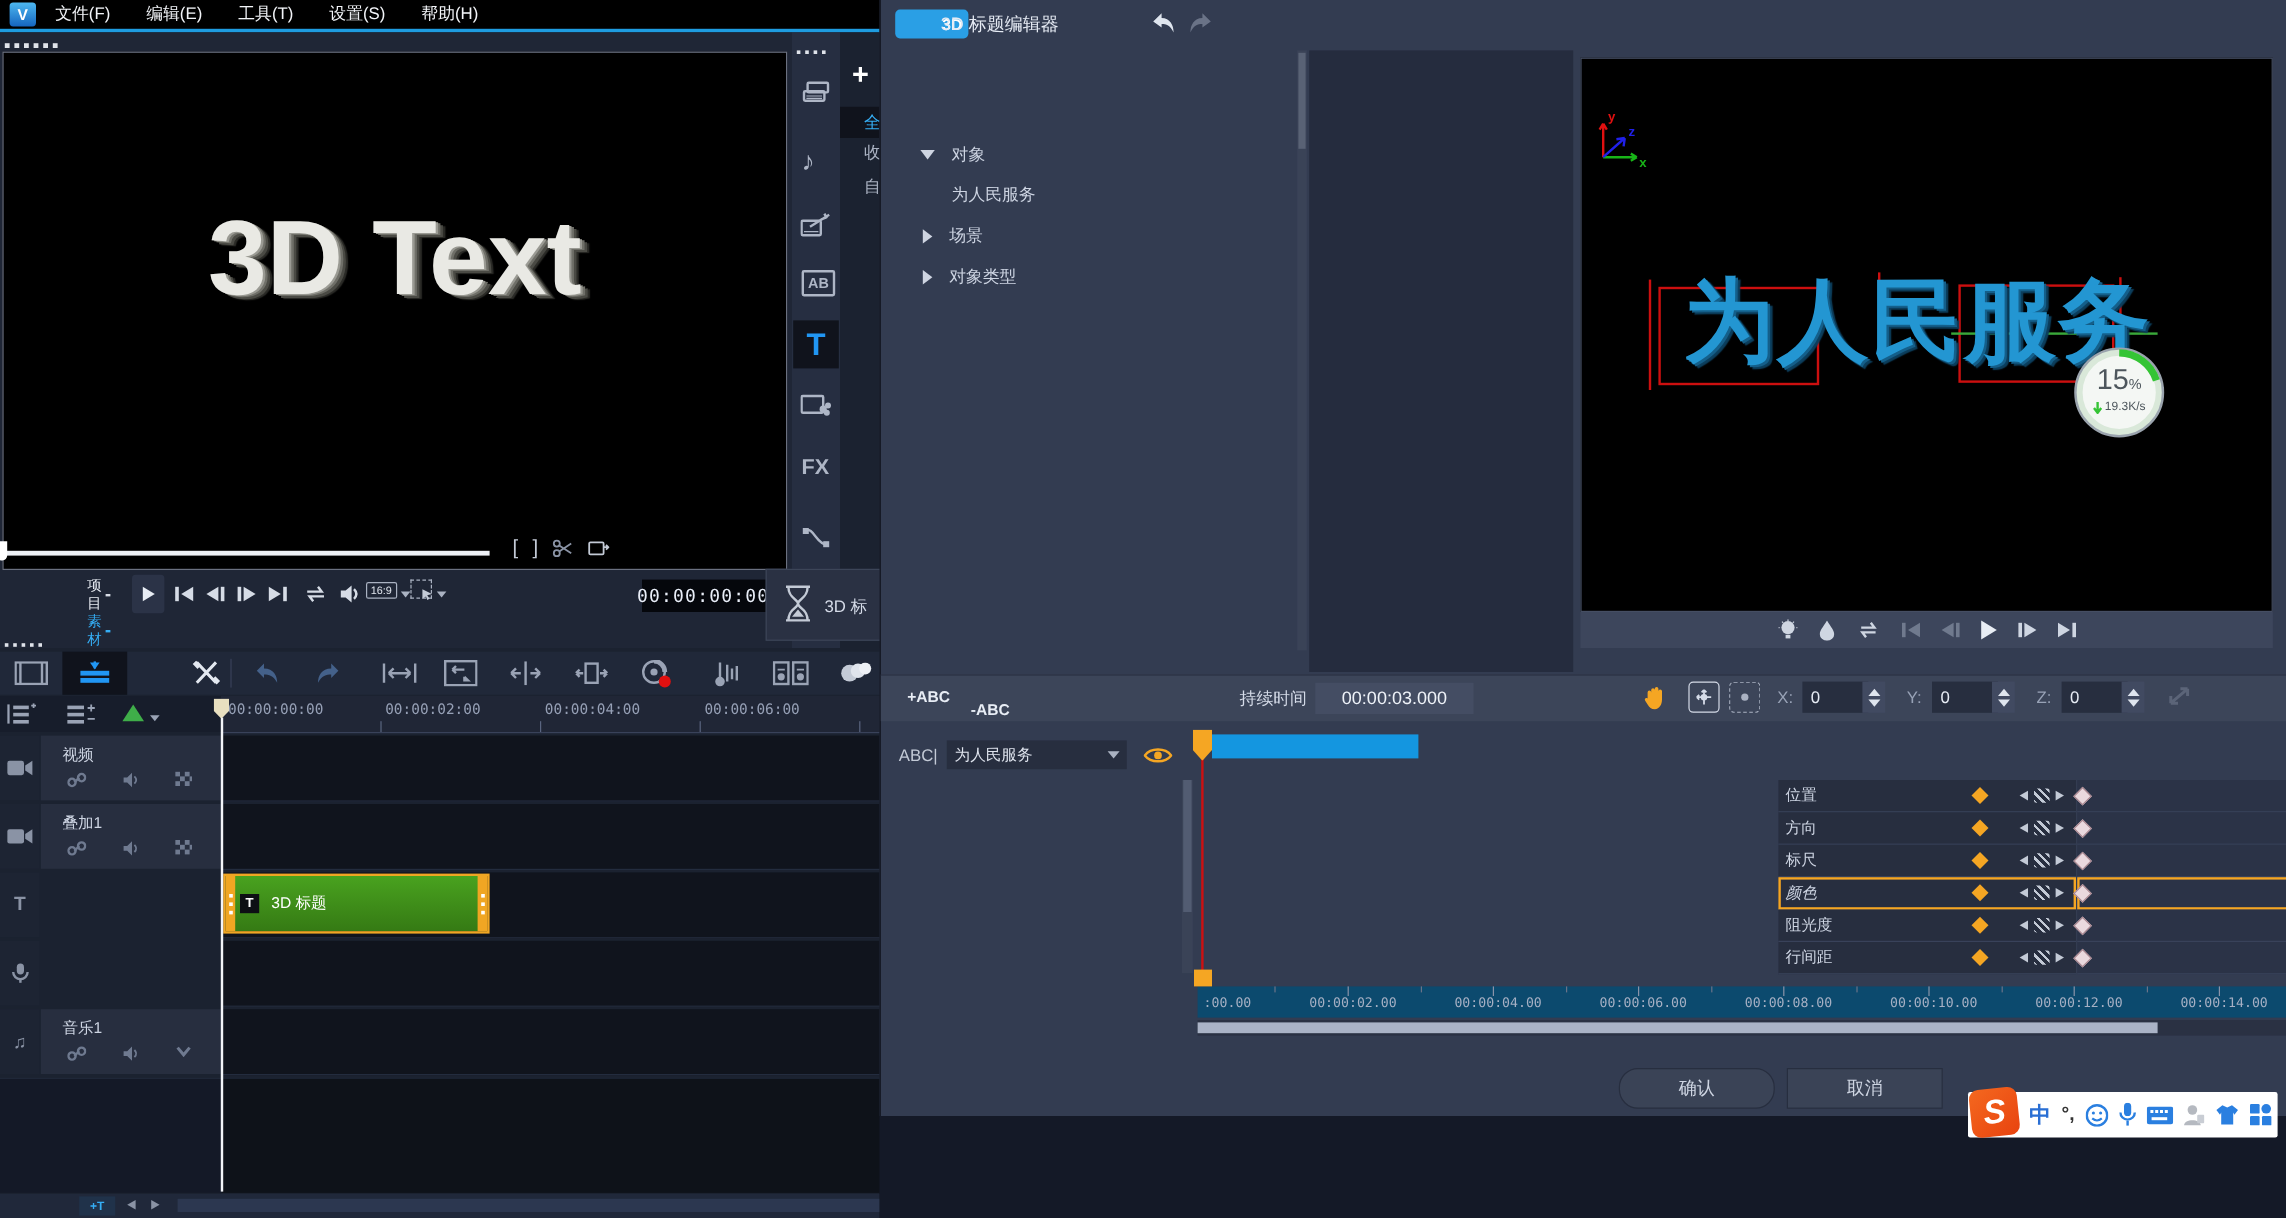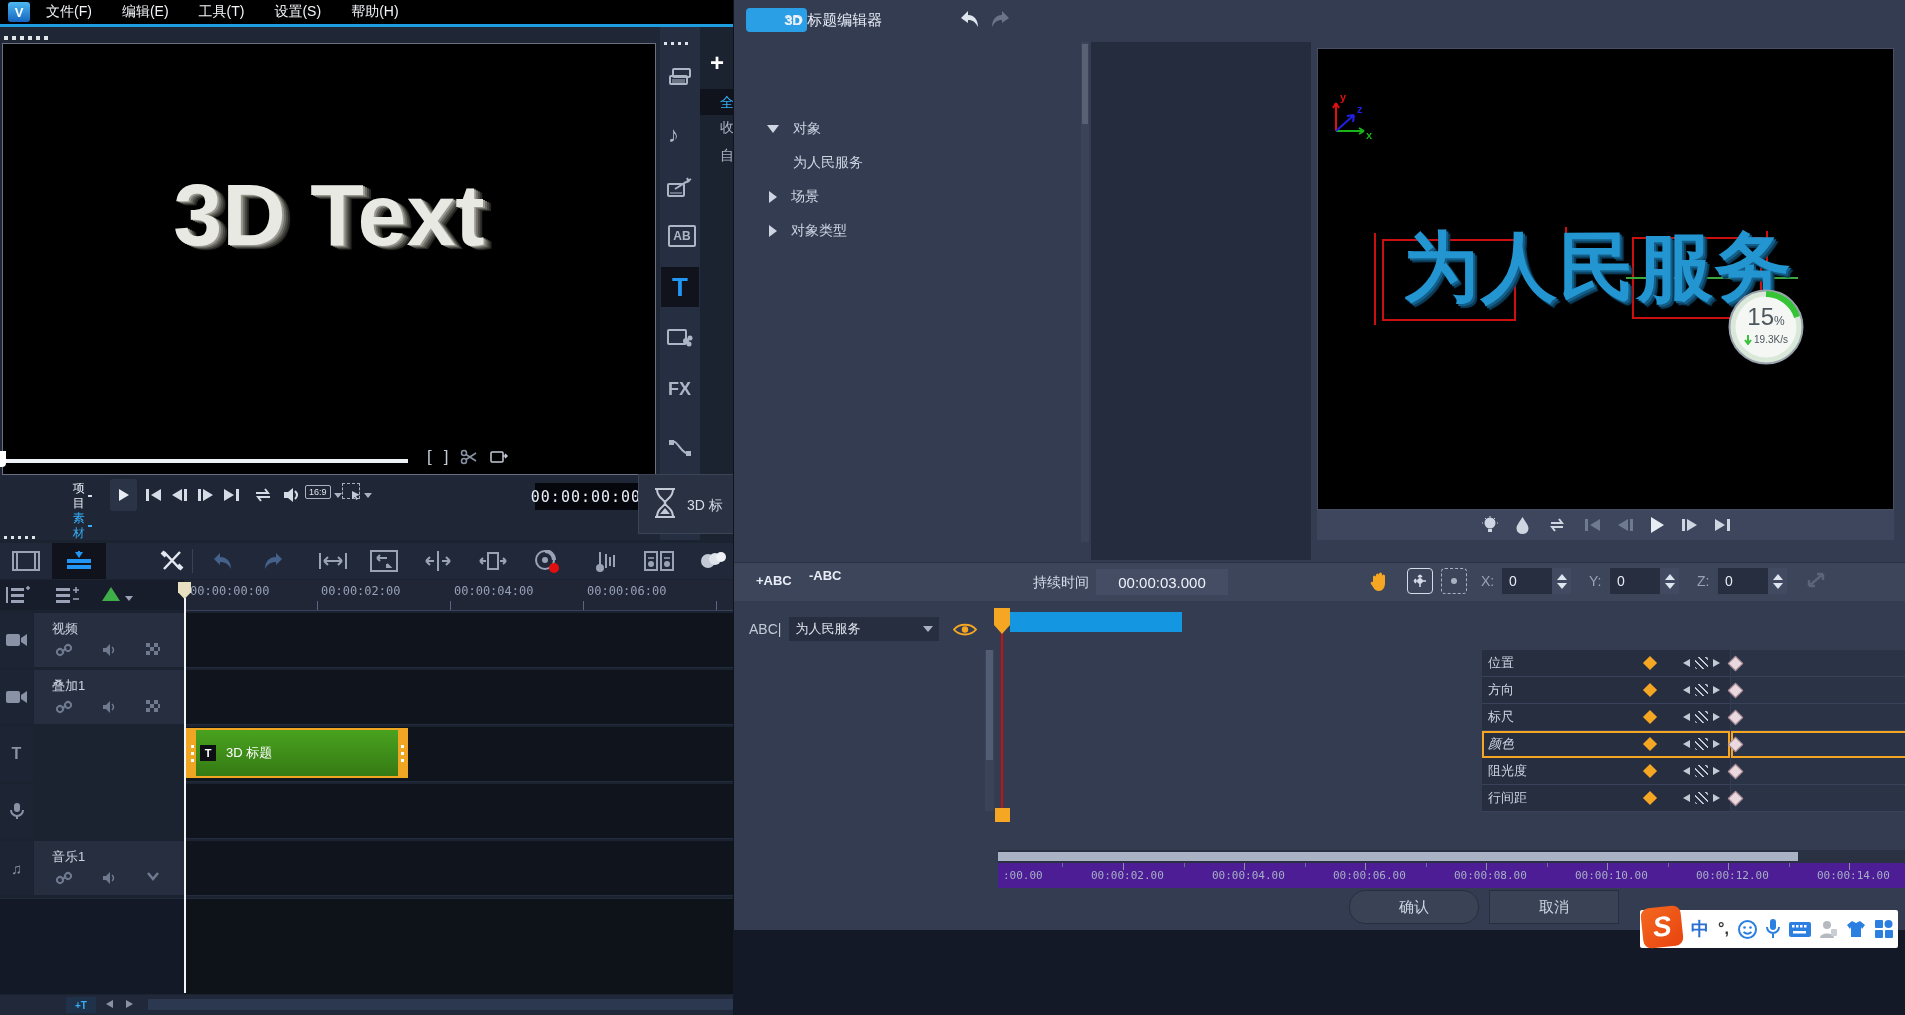--- a/index.html
+++ b/index.html
@@ -658,21 +658,21 @@
           <b class="t-r"></b>
         </span>
       <span class="transport" style="color:#cfd6e2;">
           <b class="t-r"></b>
           <i class="vbar"></i>
         </span>
     </div>
 
     <div class="abs" style="left:0;top:562px;width:1172px;height:38px;background:#3c4559;border-top:1px solid #2a3143;">
       <span class="abs" style="left:22px;top:10px;font-size:13px;font-weight:bold;color:#e8edf5;">+ABC</span>
-      <span class="abs" style="left:75px;top:5px;font-size:13px;font-weight:bold;color:#e8edf5;">-ABC</span>
+      <span class="abs" style="left:75px;top:21px;font-size:13px;font-weight:bold;color:#e8edf5;">-ABC</span>
       <span class="abs" style="left:299px;top:11px;font-size:14px;color:#d5dbe8;">持续时间</span>
       <span class="abs" style="left:362px;top:6px;width:132px;height:26px;background:#444d63;display:flex;align-items:center;justify-content:center;font-size:15px;color:#eef2f8;">00:00:03.000</span>
       <span class="abs" style="left:635px;top:8px;">
         <svg width="22" height="22" viewBox="0 0 22 22">
             <path d="M4 12 V6 a1.5 1.5 0 0 1 3 0 V4 a1.5 1.5 0 0 1 3 0 V3 a1.5 1.5 0 0 1 3 0 v2 a1.5 1.5 0 0 1 3 0 v7 c0 4 -2 8 -6 8 c-3 0 -4.5 -1.5 -6 -4 l-2 -3 c-1 -1.5 0.5 -3 2 -2 z" fill="#f5a623"></path>
           </svg>
       </span>
       <span class="abs" style="left:673px;top:5px;width:26px;height:26px;border:1.5px solid #d5dbe8;border-radius:4px;box-sizing:border-box;display:flex;align-items:center;justify-content:center;">
         <svg width="14" height="14" viewBox="0 0 14 14">
             <g stroke="#d5dbe8" stroke-width="1.5" fill="none">
@@ -802,21 +802,21 @@
           <span class="kdia abs" style="left:-1px;top:8px;"></span>
         </div>
       <div class="lane-row" style="top:158px;">
           <span class="kdia abs" style="left:-1px;top:8px;"></span>
         </div>
       <div class="lane-row" style="top:185px;">
           <span class="kdia abs" style="left:-1px;top:8px;"></span>
         </div>
       <div class="abs" style="left:261px;top:208px;width:15px;height:14px;background:#f5a623;z-index:3;"></div>
 
-      <div class="abs" style="left:264px;top:222px;width:908px;height:26px;background:#4c1d95;margin-top:40px;">
+      <div class="abs" style="left:264px;top:222px;width:908px;height:26px;background:#0c4a6e;">
         <span class="kf-rlabel" style="left:5px;">:00.00</span>
         <span class="kf-rlabel" style="left:93px;">00:00:02.00</span>
         <span class="kf-rlabel" style="left:214px;">00:00:04.00</span>
         <span class="kf-rlabel" style="left:335px;">00:00:06.00</span>
         <span class="kf-rlabel" style="left:456px;">00:00:08.00</span>
         <span class="kf-rlabel" style="left:577px;">00:00:10.00</span>
         <span class="kf-rlabel" style="left:698px;">00:00:12.00</span>
         <span class="kf-rlabel" style="left:819px;">00:00:14.00</span>
         <i class="abs" style="left:64px;top:0;width:1px;height:5px;background:#6a7389;"></i>
         <i class="abs" style="left:125px;top:0;width:1px;height:8px;background:#8a93a8;"></i>

